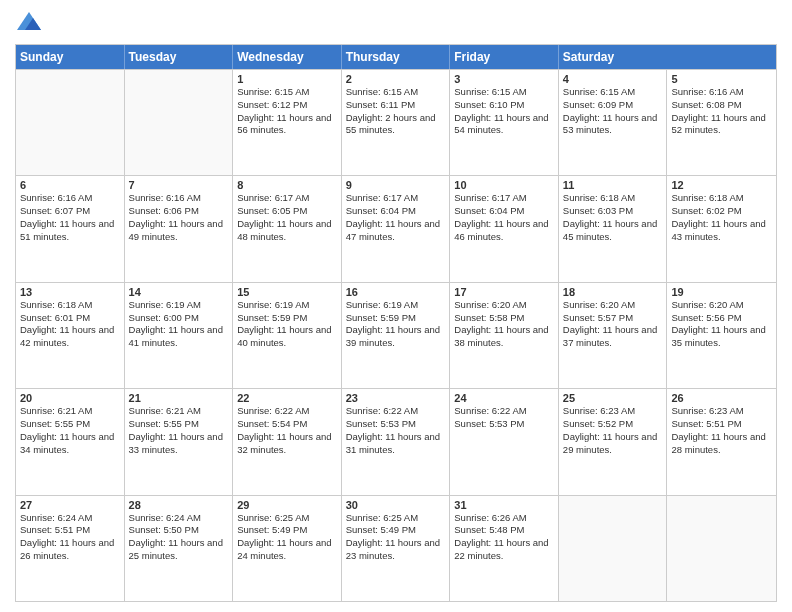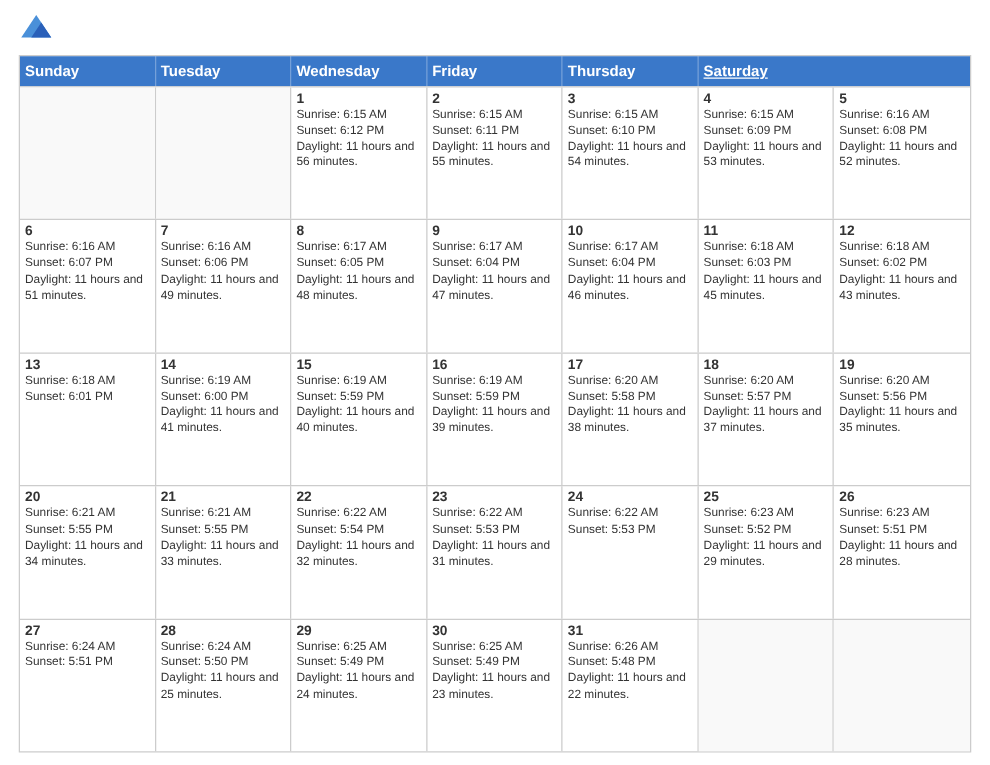--- a/index.html
+++ b/index.html
@@ -66,21 +66,21 @@
       background: #3a78c9;
     }
     .cal-header-cell {
       color: #fff;
       font-size: 12px;
       font-weight: bold;
       padding: 5px 4px;
       text-align: left;
       border-right: 1px solid rgba(255,255,255,0.3);
     }
-    .cal-header-cell:last-child { border-right: none; text-decoration: underline; }
+    .cal-header-cell:last-child { border-right: none; }
     .cal-body {
       flex: 1;
       display: flex;
       flex-direction: column;
     }
     .cal-row {
       flex: 1;
       display: grid;
       grid-template-columns: repeat(7, 1fr);
       border-top: 1px solid #ccc;
@@ -125,39 +125,39 @@
       <div class="main-title"></div>
       <div class="subtitle"></div>
     </div>
   </div>
 
   <div class="calendar">
     <div class="cal-header">
     <div class="cal-header-cell">Sunday</div>
         <div class="cal-header-cell">Tuesday</div>
         <div class="cal-header-cell">Wednesday</div>
+        <div class="cal-header-cell">Thursday</div>
         <div class="cal-header-cell">Friday</div>
-        <div class="cal-header-cell">Thursday</div>
         <div class="cal-header-cell">Saturday</div>
       </div>
     <div class="cal-body">
     <div class="cal-row">
           <div class="cal-cell empty"></div>
           <div class="cal-cell empty"></div>
           <div class="cal-cell">
             <span class="day-num">1</span>
             <span class="cell-line">Sunrise: 6:15 AM</span>
             <span class="cell-line">Sunset: 6:12 PM</span>
             <span class="cell-line">Daylight: 11 hours and 56 minutes.</span>
           </div>
           <div class="cal-cell">
             <span class="day-num">2</span>
             <span class="cell-line">Sunrise: 6:15 AM</span>
             <span class="cell-line">Sunset: 6:11 PM</span>
-            <span class="cell-line">Daylight: 11 hours and 55 minutes.</span>
+            <span class="cell-line">Daylight: 2 hours and 55 minutes.</span>
           </div>
           <div class="cal-cell">
             <span class="day-num">3</span>
             <span class="cell-line">Sunrise: 6:15 AM</span>
             <span class="cell-line">Sunset: 6:10 PM</span>
             <span class="cell-line">Daylight: 11 hours and 54 minutes.</span>
           </div>
           <div class="cal-cell">
             <span class="day-num">4</span>
             <span class="cell-line">Sunrise: 6:15 AM</span>
@@ -213,20 +213,21 @@
             <span class="cell-line">Sunrise: 6:18 AM</span>
             <span class="cell-line">Sunset: 6:02 PM</span>
             <span class="cell-line">Daylight: 11 hours and 43 minutes.</span>
           </div>
         </div>
         <div class="cal-row">
           <div class="cal-cell">
             <span class="day-num">13</span>
             <span class="cell-line">Sunrise: 6:18 AM</span>
             <span class="cell-line">Sunset: 6:01 PM</span>
+            <span class="cell-line">Daylight: 11 hours and 42 minutes.</span>
           </div>
           <div class="cal-cell">
             <span class="day-num">14</span>
             <span class="cell-line">Sunrise: 6:19 AM</span>
             <span class="cell-line">Sunset: 6:00 PM</span>
             <span class="cell-line">Daylight: 11 hours and 41 minutes.</span>
           </div>
           <div class="cal-cell">
             <span class="day-num">15</span>
             <span class="cell-line">Sunrise: 6:19 AM</span>
@@ -299,20 +300,21 @@
             <span class="cell-line">Sunrise: 6:23 AM</span>
             <span class="cell-line">Sunset: 5:51 PM</span>
             <span class="cell-line">Daylight: 11 hours and 28 minutes.</span>
           </div>
         </div>
         <div class="cal-row">
           <div class="cal-cell">
             <span class="day-num">27</span>
             <span class="cell-line">Sunrise: 6:24 AM</span>
             <span class="cell-line">Sunset: 5:51 PM</span>
+            <span class="cell-line">Daylight: 11 hours and 26 minutes.</span>
           </div>
           <div class="cal-cell">
             <span class="day-num">28</span>
             <span class="cell-line">Sunrise: 6:24 AM</span>
             <span class="cell-line">Sunset: 5:50 PM</span>
             <span class="cell-line">Daylight: 11 hours and 25 minutes.</span>
           </div>
           <div class="cal-cell">
             <span class="day-num">29</span>
             <span class="cell-line">Sunrise: 6:25 AM</span>

